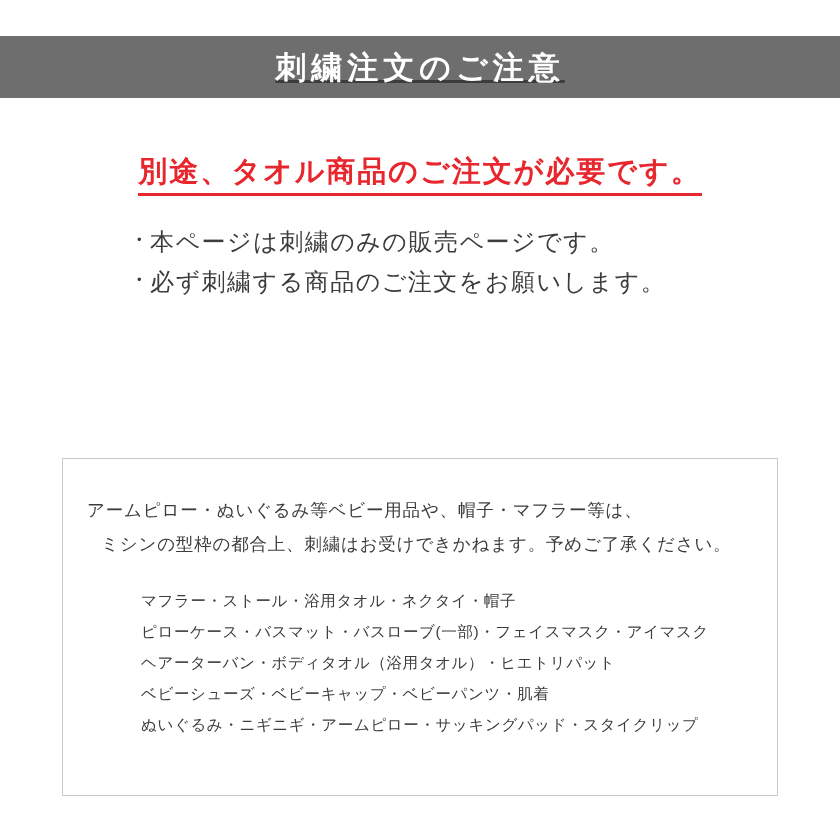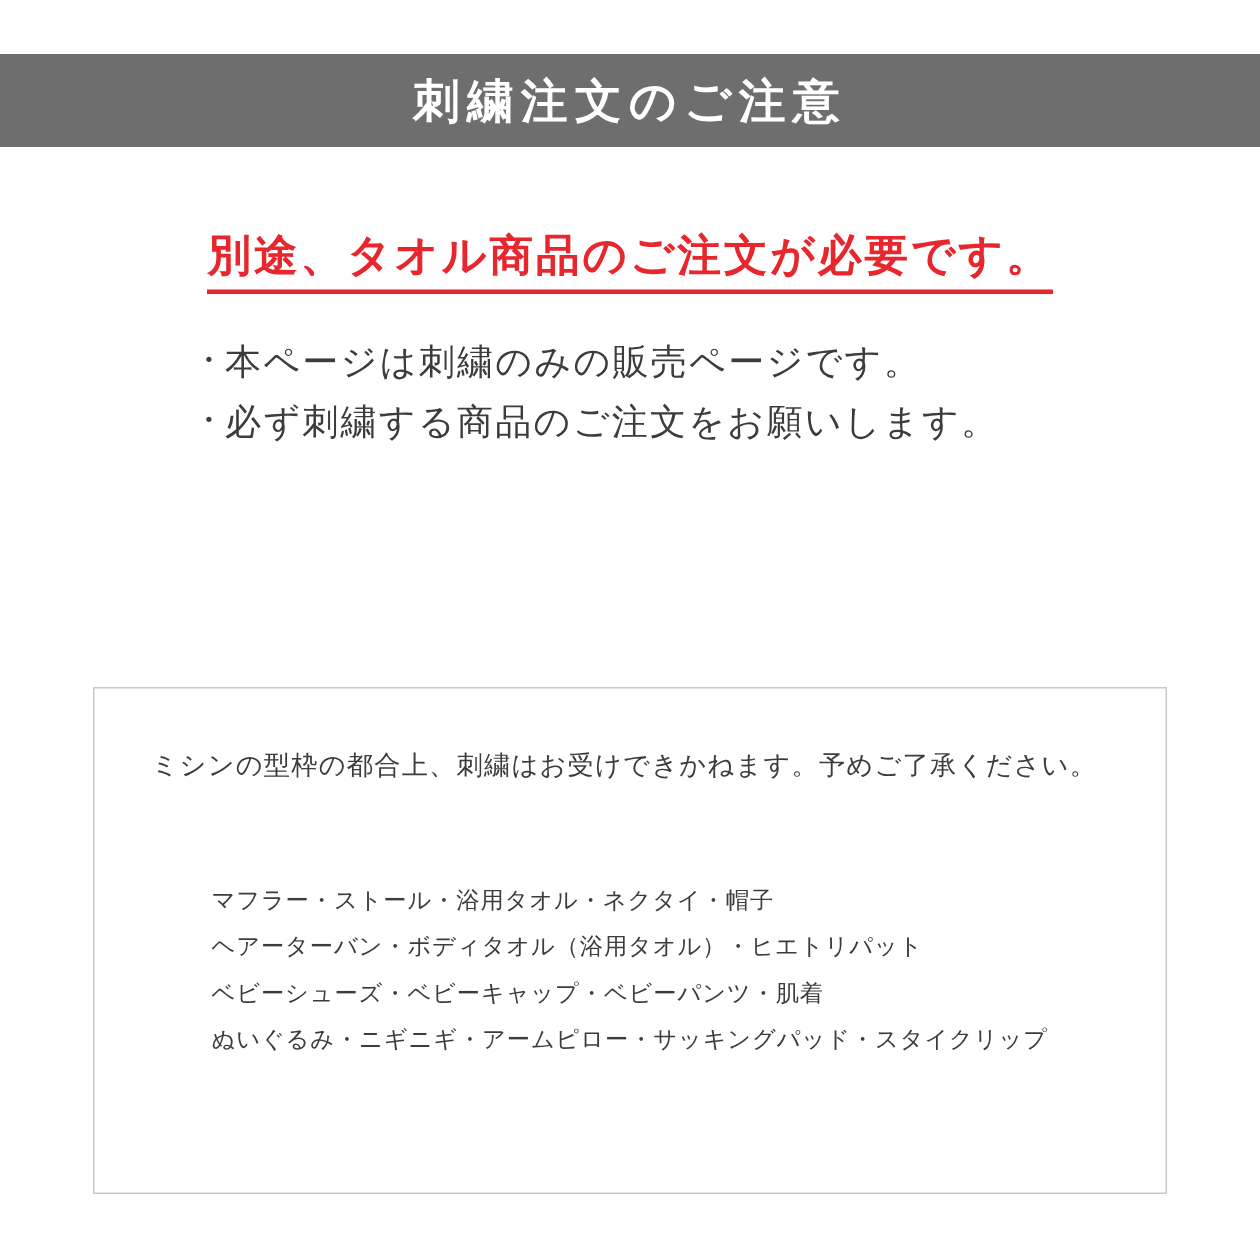--- a/index.html
+++ b/index.html
@@ -26,20 +26,21 @@
   .header-band {
     position: absolute;
     left: 0;
     top: 36px;
     width: 840px;
     height: 62px;
     background: #6e6e6e;
     display: flex;
     align-items: center;
     justify-content: center;
+    text-decoration: underline;
   }
   .header-title {
     color: #ffffff;
     font-size: 31px;
     font-weight: bold;
     letter-spacing: 5px;
     line-height: 1;
     white-space: nowrap;
   }
 
@@ -171,24 +172,26 @@
     </div>
     <div class="bullet-row">
       <span class="bullet-dot">・</span>
       <span>必ず刺繍する商品のご注文をお願いします。</span>
     </div>
   </div>
 
 
   <div class="box">
     <div class="box-lead">
+      <div class="lead-line">アームピロー・ぬいぐるみ等ベビー用品や、帽子・マフラー等は、</div>
       <div class="lead-line lead-indent">ミシンの型枠の都合上、刺繍はお受けできかねます。予めご了承ください。</div>
     </div>
 
     <div class="box-sub">
       <div class="sub-item">マフラー・ストール・浴用タオル・ネクタイ・帽子</div>
+      <div class="sub-item">ピローケース・バスマット・バスローブ(一部)・フェイスマスク・アイマスク</div>
       <div class="sub-item">ヘアーターバン・ボディタオル（浴用タオル）・ヒエトリパット</div>
       <div class="sub-item">ベビーシューズ・ベビーキャップ・ベビーパンツ・肌着</div>
       <div class="sub-item">ぬいぐるみ・ニギニギ・アームピロー・サッキングパッド・スタイクリップ</div>
     </div>
   </div>
 
 </div>
 
 </body></html>

